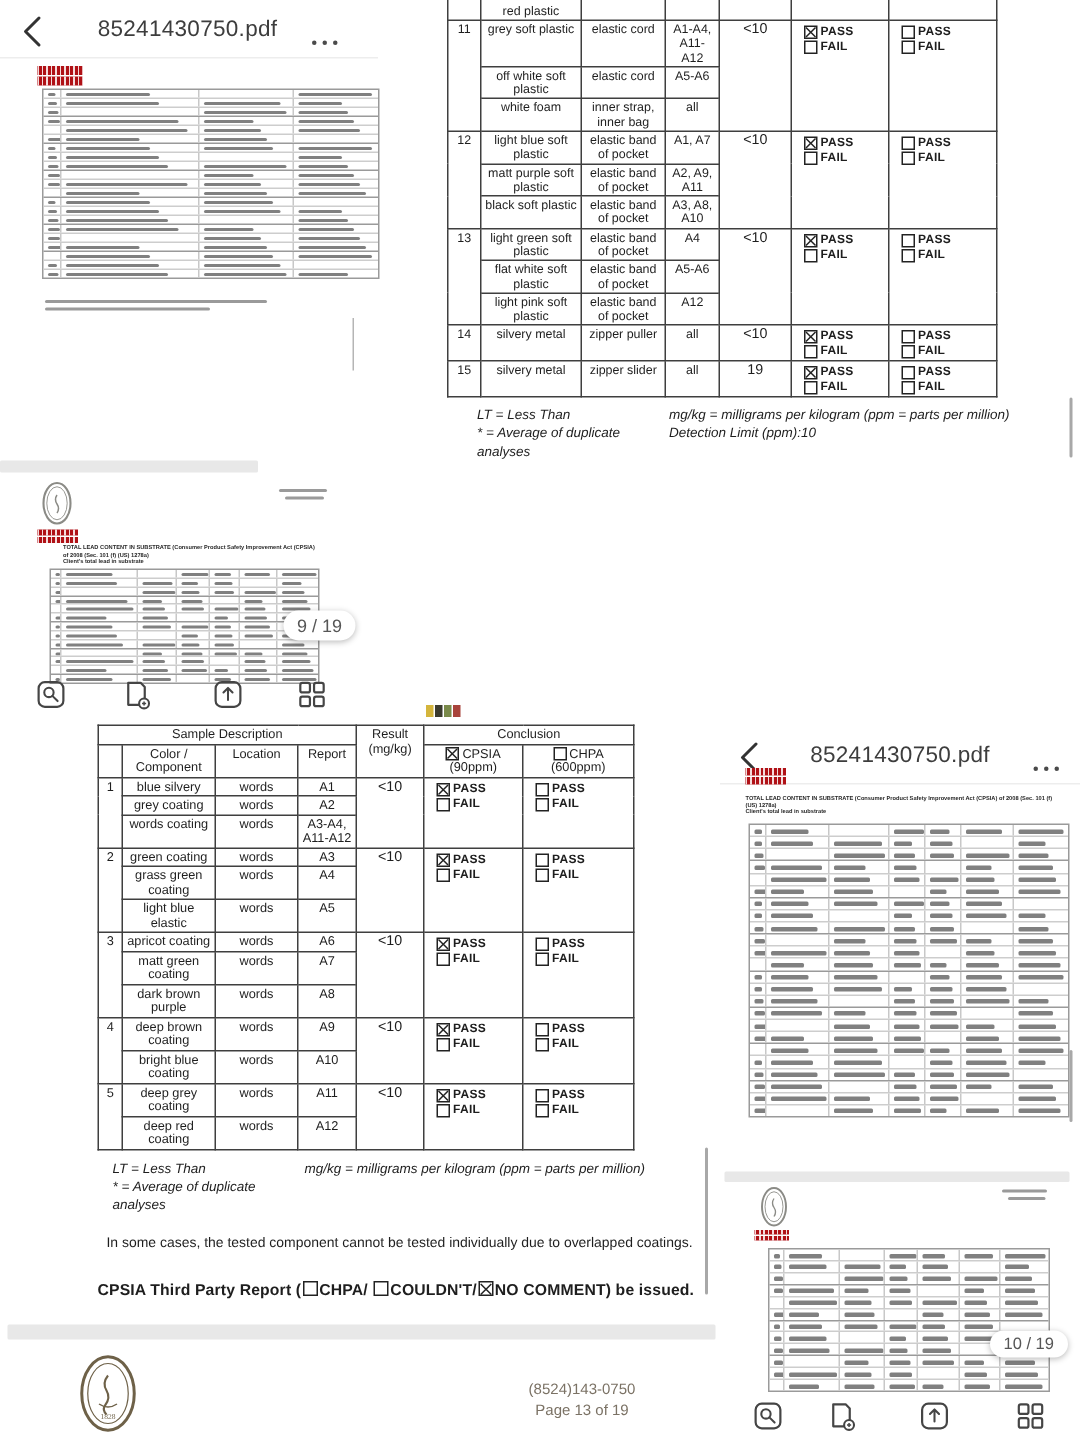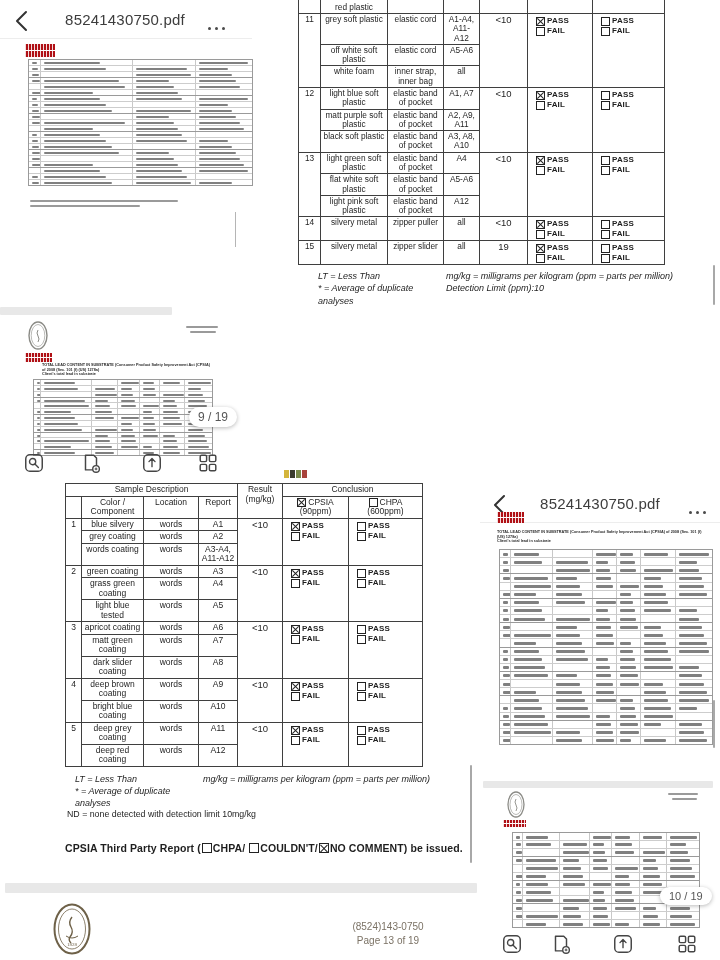--- a/index.html
+++ b/index.html
@@ -1037,21 +1037,21 @@
               </div>
             </div>
           </td>
         </tr>
         <tr class="sub">
           <td class="dot">grass green coating</td>
           <td class="dot">words</td>
           <td class="dot">A4</td>
         </tr>
         <tr class="sub">
-          <td class="dot">light blue tested</td>
+          <td class="dot">light blue elastic</td>
           <td class="dot">words</td>
           <td class="dot">A5</td>
         </tr>
         <tr class="grp">
           <td rowspan="3">3</td>
           <td>apricot coating</td>
           <td>words</td>
           <td>A6</td>
           <td class="res" rowspan="3">&lt;10</td>
           <td rowspan="3">
@@ -1078,21 +1078,21 @@
               </div>
             </div>
           </td>
         </tr>
         <tr class="sub">
           <td class="dot">matt green coating</td>
           <td class="dot">words</td>
           <td class="dot">A7</td>
         </tr>
         <tr class="sub">
-          <td class="dot">dark slider coating</td>
+          <td class="dot">dark brown purple</td>
           <td class="dot">words</td>
           <td class="dot">A8</td>
         </tr>
         <tr class="grp">
           <td rowspan="2">4</td>
           <td>deep brown coating</td>
           <td>words</td>
           <td>A9</td>
           <td class="res" rowspan="2">&lt;10</td>
           <td rowspan="2">
@@ -1165,23 +1165,23 @@
   </table>
 
   <div class="footnotes" style="margin:6px 0 0 10px">
     <div class="fnrow">
         <span class="fl">LT =  Less Than</span>
         <span>mg/kg  =  milligrams per kilogram (ppm = parts per million)</span>
       </div>
     <div class="fnrow">
         <span class="fl">*  =  Average of duplicate analyses</span>
       </div>
-    <div class="nd">ND = none detected with detection limit 10mg/kg</div>
   </div>
 
+  <div class="note" style="margin-left:6px">In some cases, the tested component cannot be tested individually due to overlapped coatings.</div>
 
   <div class="cpsia-line" style="margin-left:0">
     <span>CPSIA Third Party Report (</span><span class="cb"></span><span>CHPA/</span>
     <span class="cb"></span><span>COULDN'T/</span><span class="cb x"></span><span>NO COMMENT</span><span>) be issued.</span>
   </div>
 </div>
 
 <div class="abs sbar" style="left:470px;top:765px;height:98px"></div>
 <div class="abs band" style="left:5px;top:883px;width:472px;height:10px"></div>
 

